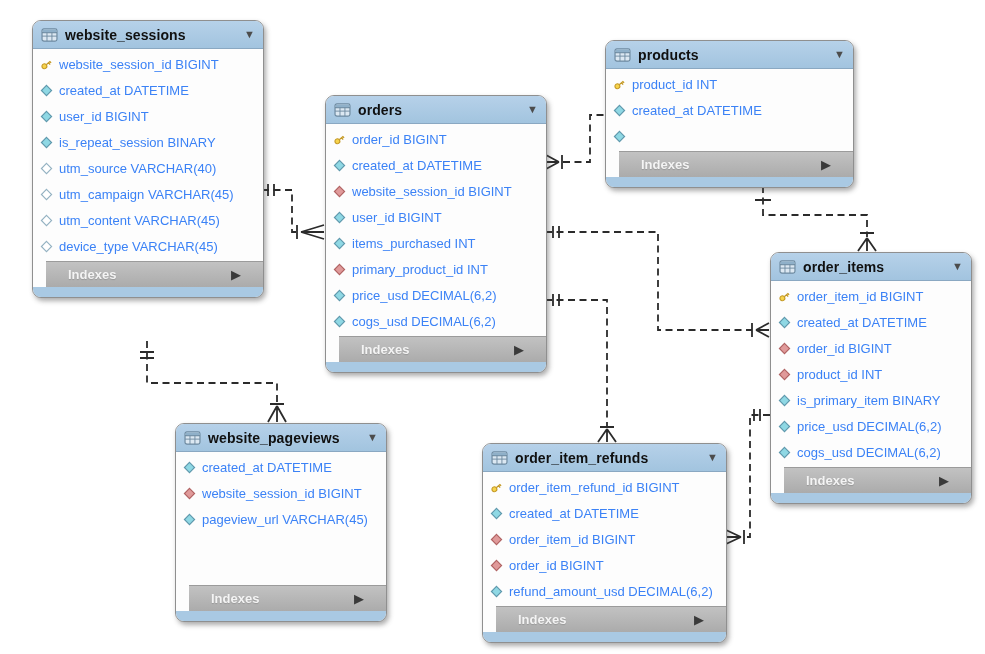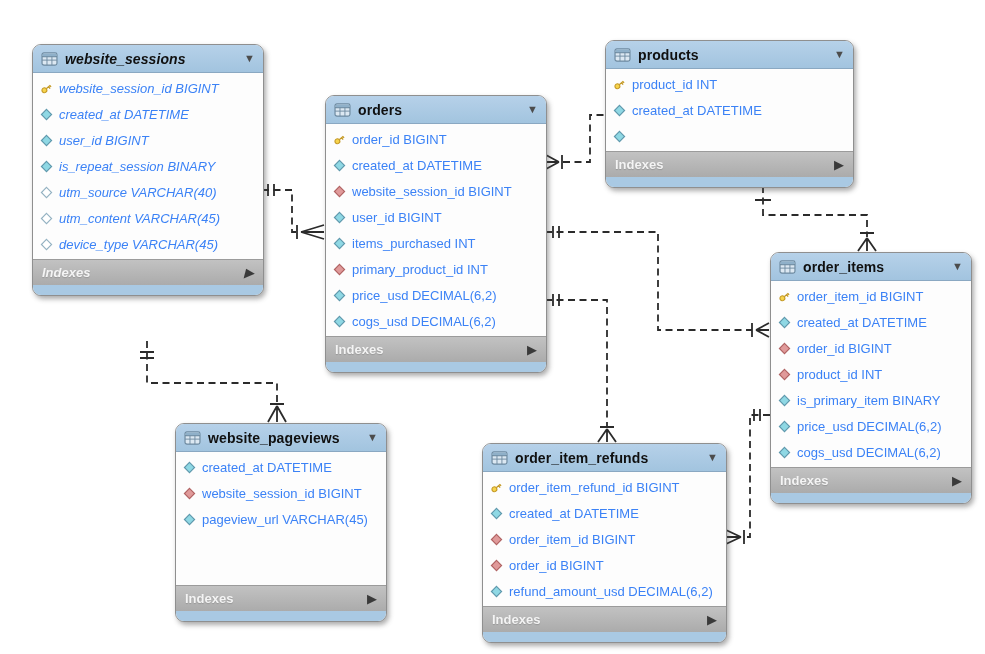--- a/index.html
+++ b/index.html
@@ -17,21 +17,21 @@
     border-bottom:1px solid #8aa8c2;
   }
   .t-title{font-weight:bold;font-size:14px;color:#101010;letter-spacing:.1px;}
   .t-collapse{margin-left:auto;font-size:11px;color:#4c4c4c;line-height:1;}
   .t-body{background:#fdfdfd;padding:2px 0;}
   .field{height:26px;display:flex;align-items:center;padding:0 7px;font-size:13px;color:#3b82f6;white-space:nowrap;}
   .f-icon{width:13px;height:13px;margin-right:6px;flex:none;display:inline-flex;}
   .f-icon svg{display:block;}
   .t-footer{
     height:25px;background:linear-gradient(#c2c2c2,#ababab);
-    display:flex;align-items:center;padding:0 9px;border-top:1px solid #9b9b9b;
+    display:flex;align-items:center;padding:0 22px;border-top:1px solid #9b9b9b;margin-left:13px;
   }
   .t-footer-label{color:#f4f4f4;font-weight:bold;font-size:13px;text-shadow:0 1px 1px rgba(0,0,0,.15);}
   .t-expand{margin-left:auto;color:#3a3a3a;font-size:13px;line-height:1;}
   .t-bottom{height:10px;background:#a9c9e3;}
   .t-icon{display:inline-flex;}
   svg.rel-layer{position:absolute;left:0;top:0;pointer-events:none;}
   .rel path.dash{fill:none;stroke:#2b2b2b;stroke-width:1.8;stroke-dasharray:7 4.5;}
   .rel path.mark{fill:none;stroke:#2b2b2b;stroke-width:1.8;}
 </style>
 </head>
@@ -63,21 +63,21 @@
     <g class="rel">
       <path class="dash" d="M147 341 V383 H277 V404"></path>
       <path class="mark" d="M140 352 H154 M140 358 H154 M270 404 H284 M277 406 L268 422 M277 406 L277 422 M277 406 L286 422"></path>
     </g>
     <g class="rel">
       <path class="dash" d="M770 415 H750 V537 H744"></path>
       <path class="mark" d="M754 409 V421 M760 409 V421 M744 530 V544 M741 537 L726 530 M741 537 L726 537 M741 537 L726 544"></path>
     </g>
   </svg>
 
-  <div class="erd-table" style="left:32px;top:44px;width:230px;font-style:italic;">
+  <div class="erd-table" style="left:32px;top:20px;width:230px;">
     <div class="t-header">
       <span class="t-icon">
           <svg viewBox="0 0 18 15" width="17" height="14">
             <rect x="1" y="1" width="16" height="13" rx="2" fill="#dce8f2" stroke="#6f8ba1" stroke-width="1.3"></rect>
             <path d="M1 5 H17" stroke="#6f8ba1" stroke-width="1.3"></path>
             <rect x="1.6" y="1.6" width="14.8" height="3" rx="1.4" fill="#8fb0c9"></rect>
             <path d="M1 8.7 H17 M6.3 5 V14 M11.6 5 V14" stroke="#6f8ba1" stroke-width="1"></path>
           </svg>
         </span>
       <span class="t-title">website_sessions</span>
@@ -126,20 +126,28 @@
             </svg>
           </span>
           <span class="f-text">utm_source VARCHAR(40)</span>
         </div>
         <div class="field">
           <span class="f-icon">
             <svg viewBox="0 0 14 14" width="13" height="13">
               <path d="M7 1.5 L12.5 7 L7 12.5 L1.5 7 Z" fill="#ffffff" stroke="#94b2c2" stroke-width="1.2"></path>
             </svg>
           </span>
+          <span class="f-text">utm_campaign VARCHAR(45)</span>
+        </div>
+        <div class="field">
+          <span class="f-icon">
+            <svg viewBox="0 0 14 14" width="13" height="13">
+              <path d="M7 1.5 L12.5 7 L7 12.5 L1.5 7 Z" fill="#ffffff" stroke="#94b2c2" stroke-width="1.2"></path>
+            </svg>
+          </span>
           <span class="f-text">utm_content VARCHAR(45)</span>
         </div>
         <div class="field">
           <span class="f-icon">
             <svg viewBox="0 0 14 14" width="13" height="13">
               <path d="M7 1.5 L12.5 7 L7 12.5 L1.5 7 Z" fill="#ffffff" stroke="#94b2c2" stroke-width="1.2"></path>
             </svg>
           </span>
           <span class="f-text">device_type VARCHAR(45)</span>
         </div>

